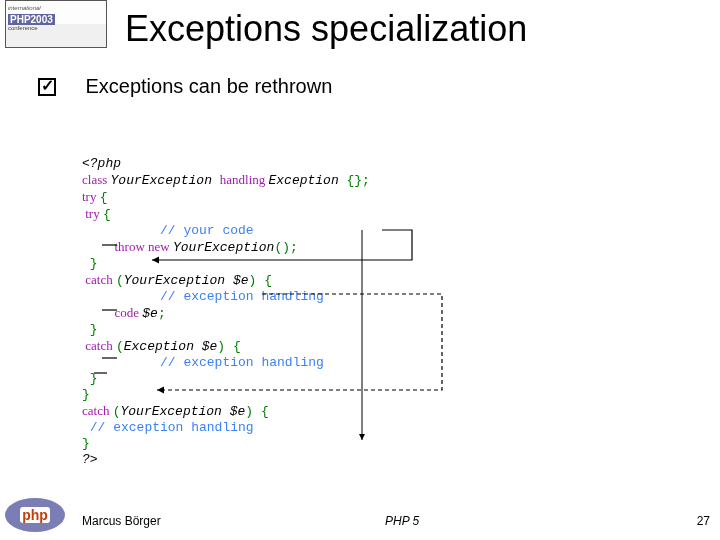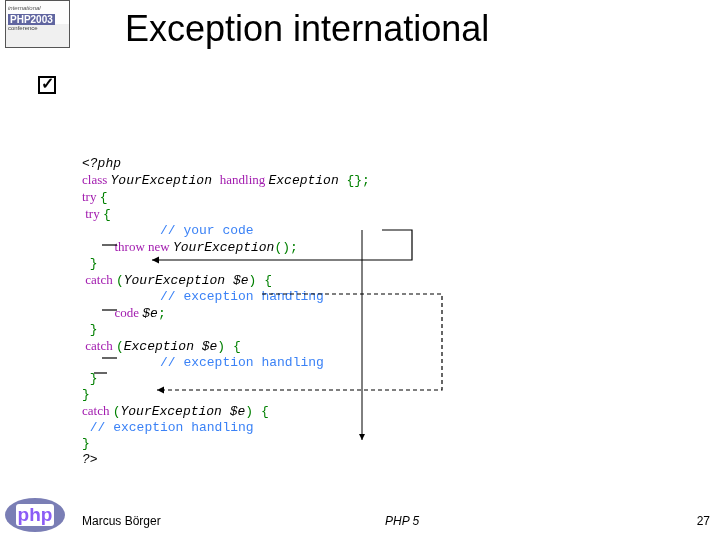--- a/index.html
+++ b/index.html
@@ -82,21 +82,21 @@
     position: absolute;
     bottom: 12px;
     right: 10px;
     font-size: 12px;
     color: #000;
   }
   .logo-top {
     position: absolute;
     top: 0px;
     left: 5px;
-    width: 65px;
+    width: 102px;
     height: 48px;
     background: linear-gradient(#fdfdfd 50%, #f0f0f0 50%);
     border: 1px solid #555;
     font-size: 8px;
     color: #333;
     padding: 2px;
     overflow: hidden;
   }
   .logo-top .ipc { font-size: 6px; font-style: italic; color: #555; }
   .logo-top .phpc { background:#6065a0; color:#fff; font-weight:bold; padding:0 2px; font-size:10px; display:inline-block; margin-top:2px;}
@@ -107,23 +107,23 @@
     left: 5px;
     width: 60px;
     height: 34px;
     background: #7a7eb5;
     border-radius: 50%;
     display: flex;
     align-items: center;
     justify-content: center;
   }
   .logo-bl span {
-    color: #8b5cf6;
+    color: #c2410c;
     font-weight: bold;
-    font-size: 19px;
+    font-size: 14px;
     background: #fff;
     padding: 0 2px;
     border-radius: 3px;
   }
   svg.arrows {
     position: absolute;
     top: 140px;
     left: 82px;
     width: 460px;
     height: 340px;
@@ -132,25 +132,26 @@
 </style>
 </head>
 <body>
 
 <div class="logo-top">
   <span class="ipc">international</span><br>
   <span class="phpc">PHP2003</span>
   <span class="conf">conference</span>
 </div>
 
-<h1 class="title">Exception international</h1>
+<h1 class="title">Exceptions specialization</h1>
 
 <div class="bullets">
   <div class="bullet-row">
     <span class="checkbox"></span>
+    <span class="bullet-text">Exceptions can be rethrown</span>
   </div>
 </div>
 
 <div class="code-area">
 <span class="c-black">&lt;?php</span>
 <span class="c-blue">class </span><span class="c-black">YourException </span><span class="c-blue">handling </span><span class="c-black">Exception </span><span class="c-green">{};</span>
 <span class="c-blue">try </span><span class="c-green">{</span>
 <span class="c-blue"> try </span><span class="c-green">{</span>
 <span class="c-dgreen">          // your code</span>
 <span class="c-blue">          throw new </span><span class="c-black">YourException</span><span class="c-green">();</span>

